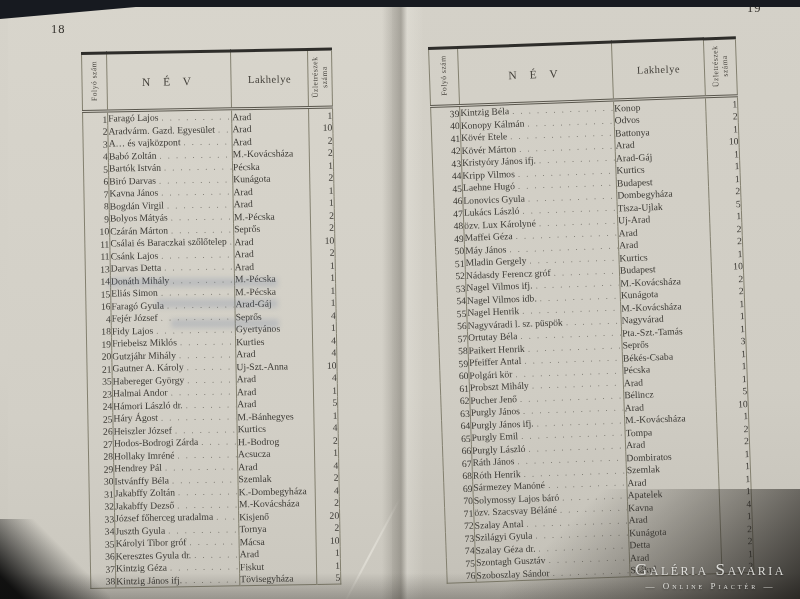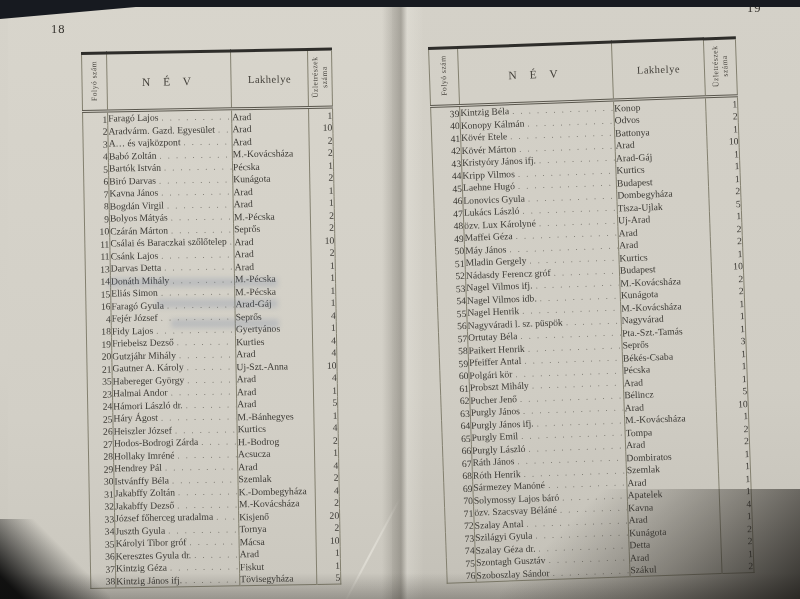--- a/index.html
+++ b/index.html
@@ -293,21 +293,21 @@
           <span class="dots">. . . . . . . . . . . . . . . . . . . .</span>
         </div>
       </td>
       <td class="c-res">Gyertyános</td>
       <td class="c-sh">1</td>
     </tr>
             <tr>
       <td class="c-num">19</td>
       <td class="c-name">
         <div class="nm">
-          <span class="nm-t">Friebeisz Dezső</span>
+          <span class="nm-t">Friebeisz Miklós</span>
           <span class="dots">. . . . . . . . . . . . . . . . . . . .</span>
         </div>
       </td>
       <td class="c-res">Kurties</td>
       <td class="c-sh">4</td>
     </tr>
             <tr>
       <td class="c-num">20</td>
       <td class="c-name">
         <div class="nm">
@@ -965,14 +965,18 @@
   </div>
 
   <div class="gutter"></div>
   <div class="crease"></div>
   <div class="band-top"></div>
   <div class="band-top-notch"></div>
   <div class="shadow-bottom"></div>
   <div class="shadow-bl"></div>
   <div class="shadow-br"></div>
 
+  <div class="watermark">
+    <div class="wm1">Galéria Savaria</div>
+    <div class="wm2">— Online Piactér —</div>
+  </div>
 
 </div>
 
 </body></html>

